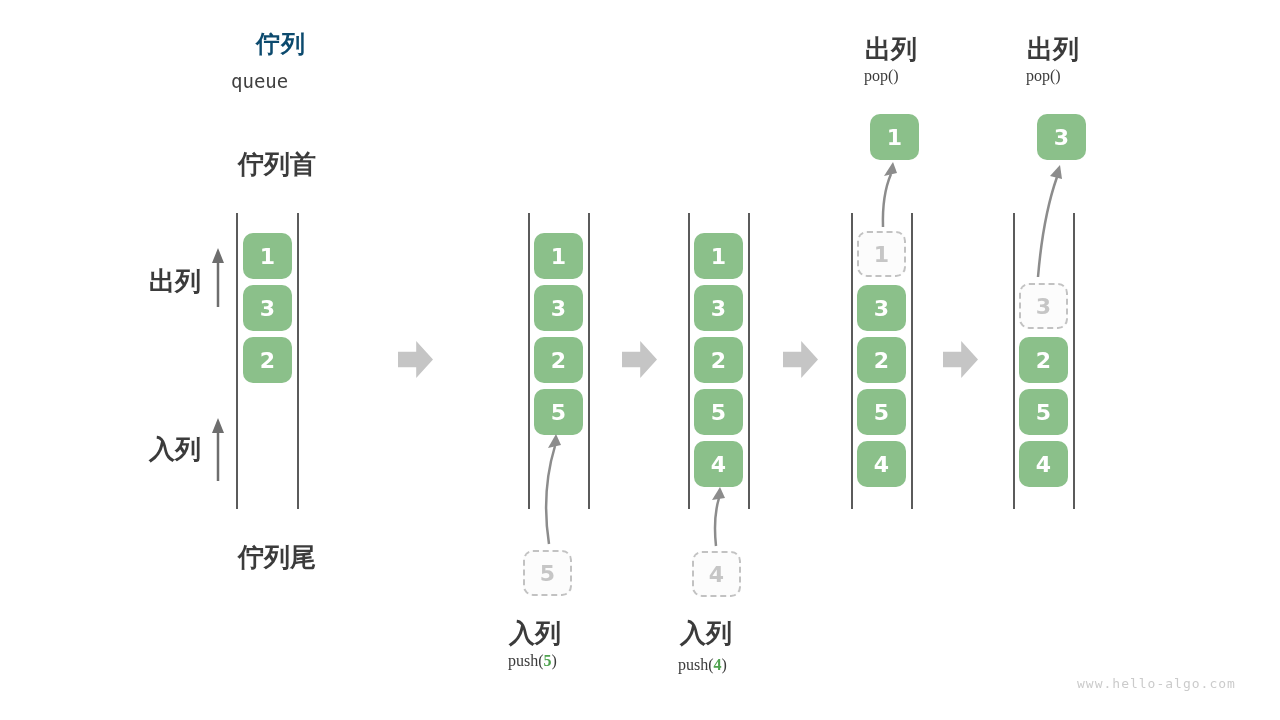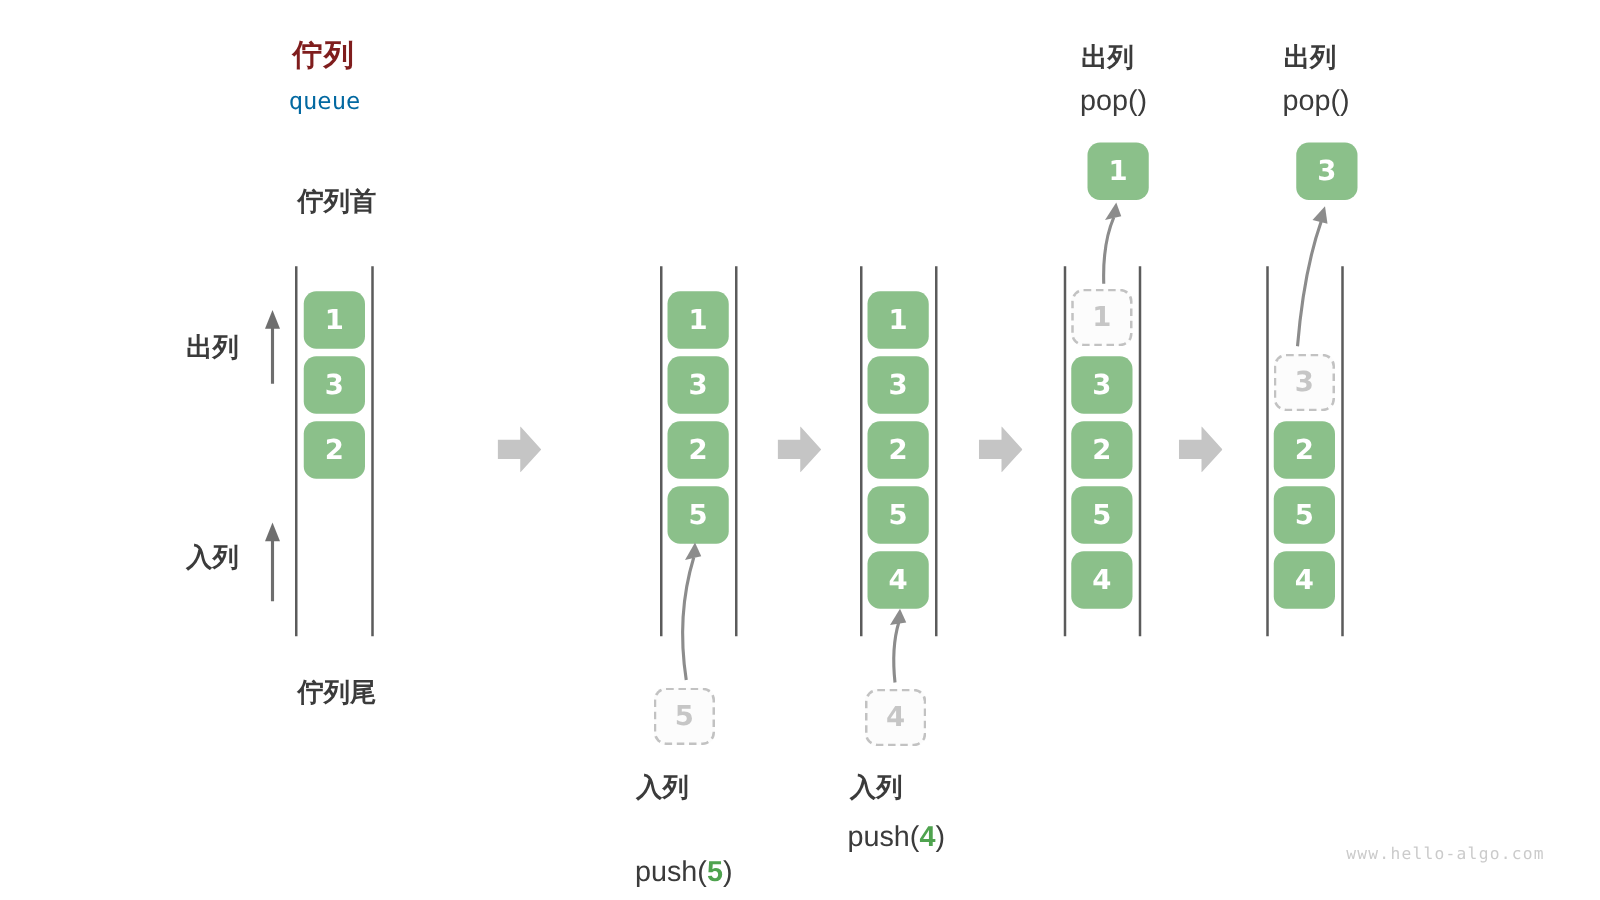--- a/index.html
+++ b/index.html
@@ -1,24 +1,24 @@
 <!DOCTYPE html>
 <html><head>
 <meta charset="utf-8">
 <style>
   html,body { margin:0; padding:0; background:#ffffff; }
   #canvas {
     position:relative; width:1280px; height:720px; background:#ffffff;
     font-family:"DejaVu Sans","Liberation Sans",sans-serif; overflow:hidden;
   }
   .abs { position:absolute; }
-  .title-zh { left:234px; top:28px; font-size:24px; font-weight:bold; color:#7f1d1d; letter-spacing:1px;text-align:right; }
-  .title-en { left:231px; top:70px; font-size:19px; font-family:"DejaVu Sans Mono","Liberation Mono",monospace; color:#0369a1; }
-  .lbl { font-weight:bold; color:#3B3B3B; font-size:21px; white-space:nowrap; }
-  .code { font-family:Liberation Sans, sans-serif; font-size:23px; color:#3B3B3B; white-space:nowrap; }
+  .title-zh { left:256px; top:28px; font-size:24px; font-weight:bold; color:#0c4a6e; letter-spacing:1px;text-align:right; }
+  .title-en { left:231px; top:70px; font-size:19px; font-family:"DejaVu Sans Mono","Liberation Mono",monospace; color:#404040; }
+  .lbl { font-weight:bold; color:#3B3B3B; font-size:26px; white-space:nowrap; }
+  .code { font-family:Liberation Serif, serif; font-size:16px; color:#3B3B3B; white-space:nowrap; }
   .code .g { color:#4FA34F; font-weight:bold; }
   .vline { width:2px; background:#5B5B5B; top:213px; height:296px; }
   .cell {
     width:49px; height:46px; border-radius:10px; background:#8BC08A;
     color:#ffffff; font-size:22px; font-weight:bold;
     display:flex; align-items:center; justify-content:center;
   }
   .dashed {
     width:45px; height:42px; border:2px dashed #C2C2C2; border-radius:10px;
     background:#FCFCFC; color:#C6C6C6; font-size:22px; font-weight:bold;
@@ -68,21 +68,21 @@
   <div class="abs cell" style="left:534px;top:233px">1</div>
   <div class="abs cell" style="left:534px;top:285px">3</div>
   <div class="abs cell" style="left:534px;top:337px">2</div>
   <div class="abs cell" style="left:534px;top:389px">5</div>
   <svg class="abs" style="left:536px;top:432px" width="32" height="116" viewBox="0 0 32 116">
     <path d="M 13 112 Q 5 60 19 14" stroke="#8C8C8C" stroke-width="2.5" fill="none"></path>
     <polygon points="20,2 12,16 25,13" fill="#8C8C8C"></polygon>
   </svg>
   <div class="abs dashed" style="left:523px;top:550px">5</div>
   <div class="abs lbl" style="left:509px;top:616px">入列</div>
-  <div class="abs code" style="left:508px;top:684px"><span>push(</span><span class="g">5</span><span>)</span></div>
+  <div class="abs code" style="left:508px;top:652px"><span>push(</span><span class="g">5</span><span>)</span></div>
 
   <div class="abs flow" style="left:622px;top:341px"></div>
 
   <div class="abs vline" style="left:688px"></div>
   <div class="abs vline" style="left:748px"></div>
   <div class="abs cell" style="left:694px;top:233px">1</div>
   <div class="abs cell" style="left:694px;top:285px">3</div>
   <div class="abs cell" style="left:694px;top:337px">2</div>
   <div class="abs cell" style="left:694px;top:389px">5</div>
   <div class="abs cell" style="left:694px;top:441px">4</div>

